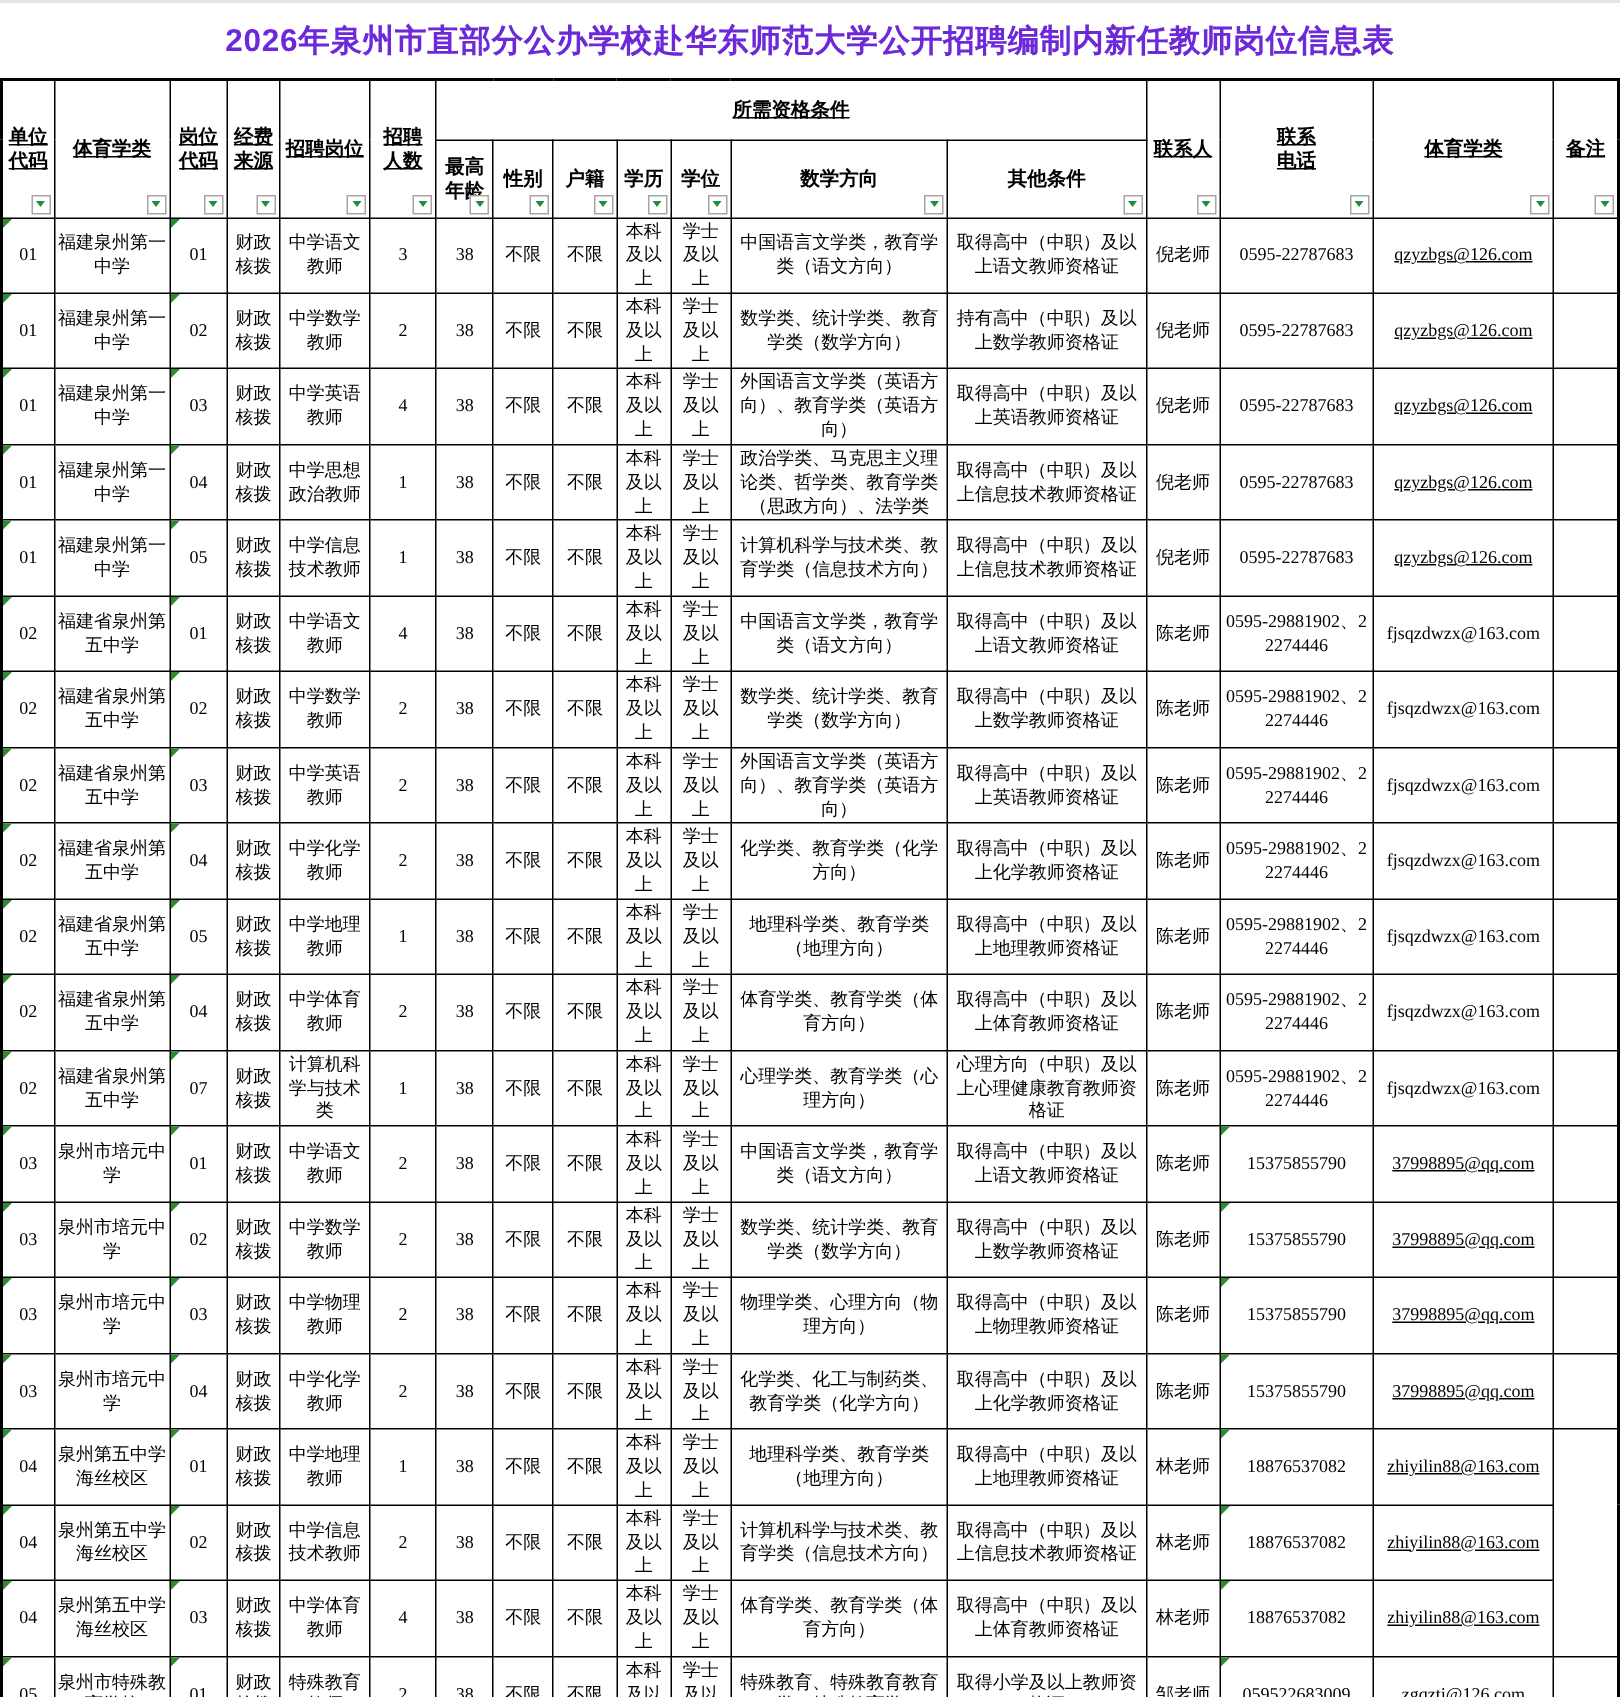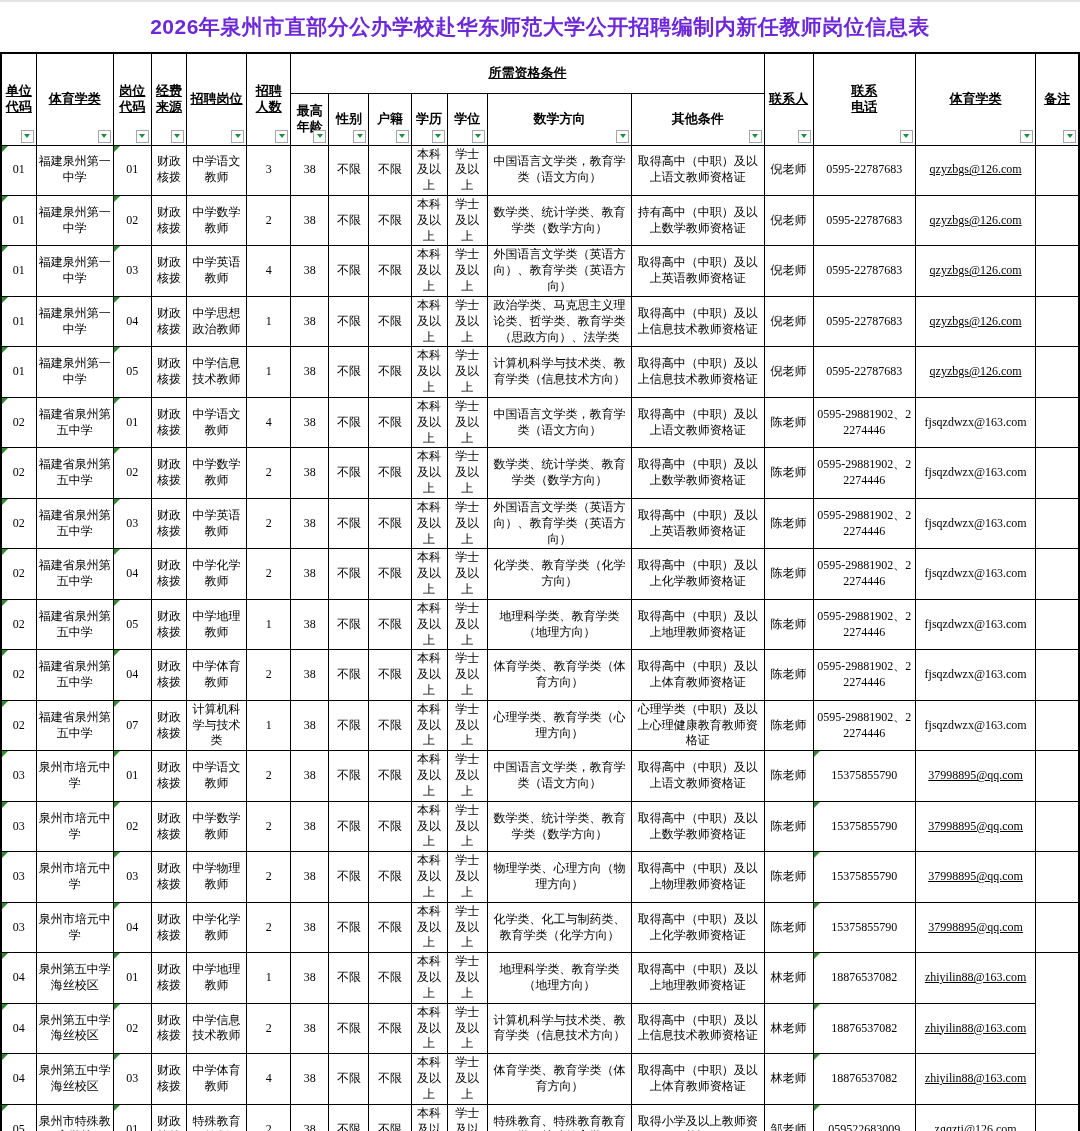--- a/index.html
+++ b/index.html
@@ -349,21 +349,21 @@
           <td class="ascii"><span class="corner-flag"></span><span>07</span></td>
           <td><span>财政核拨</span></td>
           <td><span>计算机科学与技术类</span></td>
           <td class="ascii"><span>1</span></td>
           <td class="ascii"><span>38</span></td>
           <td><span>不限</span></td>
           <td><span>不限</span></td>
           <td><span>本科及以上</span></td>
           <td><span>学士及以上</span></td>
           <td><span>心理学类、教育学类（心理方向）</span></td>
-          <td><span>心理学类（中职）及以上心理健康教育教师资格证</span></td>
+          <td><span>心理方向（中职）及以上心理健康教育教师资格证</span></td>
           <td><span>陈老师</span></td>
           <td class="ascii"><span>0595-29881902、22274446</span></td>
           <td class="ascii"><span>fjsqzdwzx@163.com</span></td>
           <td><span></span></td>
         </tr>
         <tr>
           <td class="ascii"><span class="corner-flag"></span><span>03</span></td>
           <td><span>泉州市培元中学</span></td>
           <td class="ascii"><span class="corner-flag"></span><span>01</span></td>
           <td><span>财政核拨</span></td>

